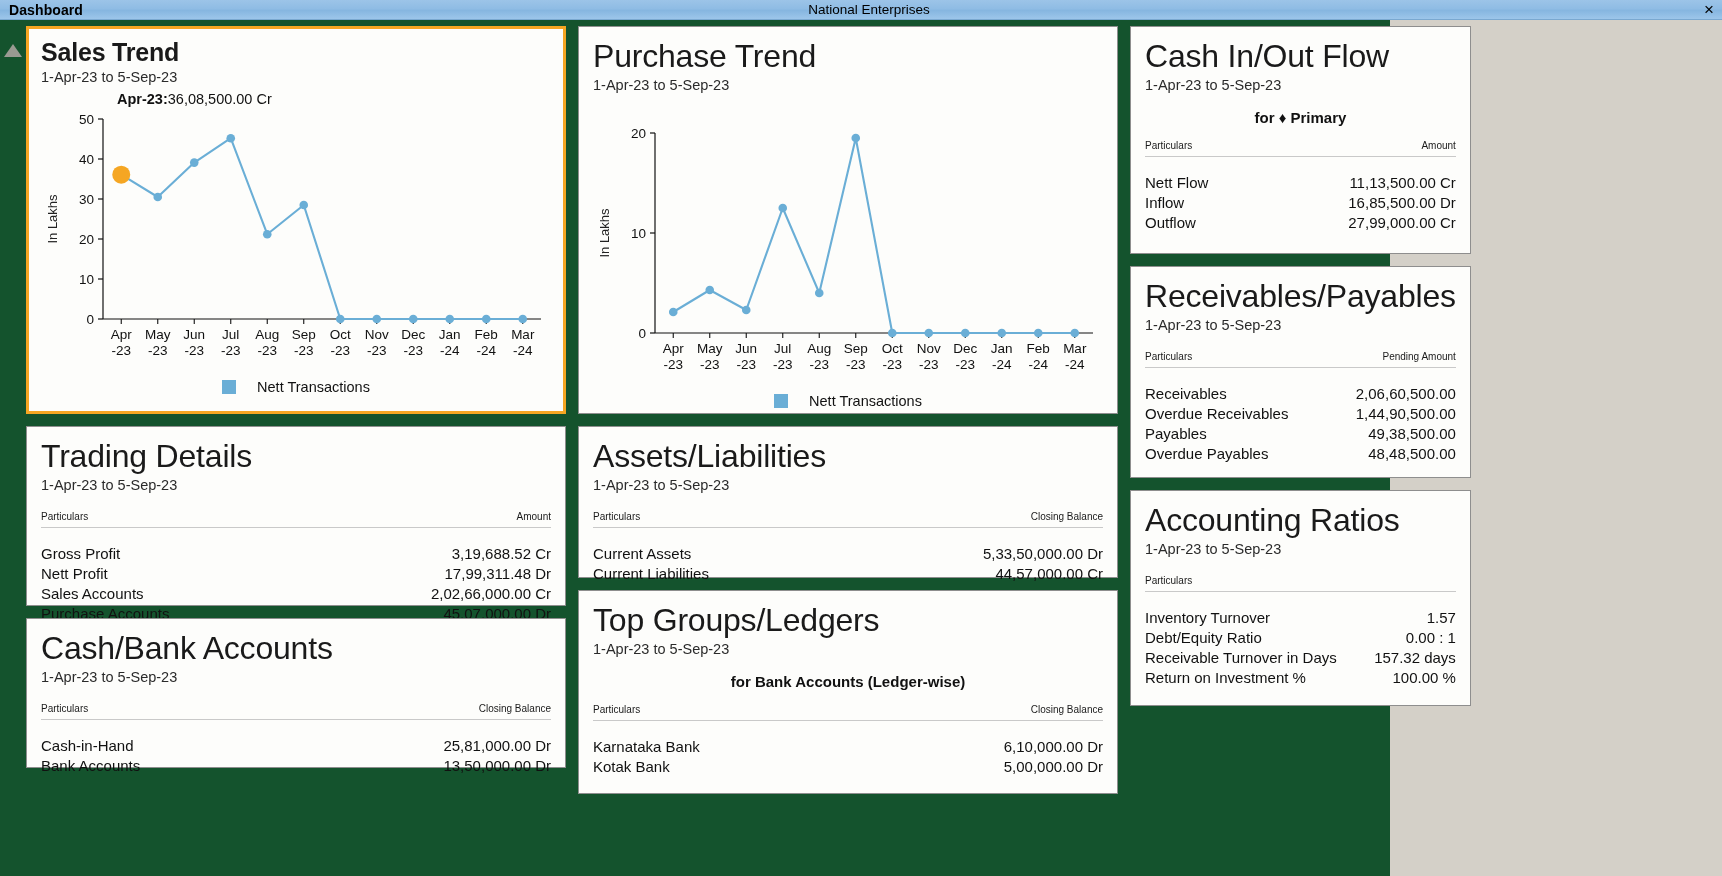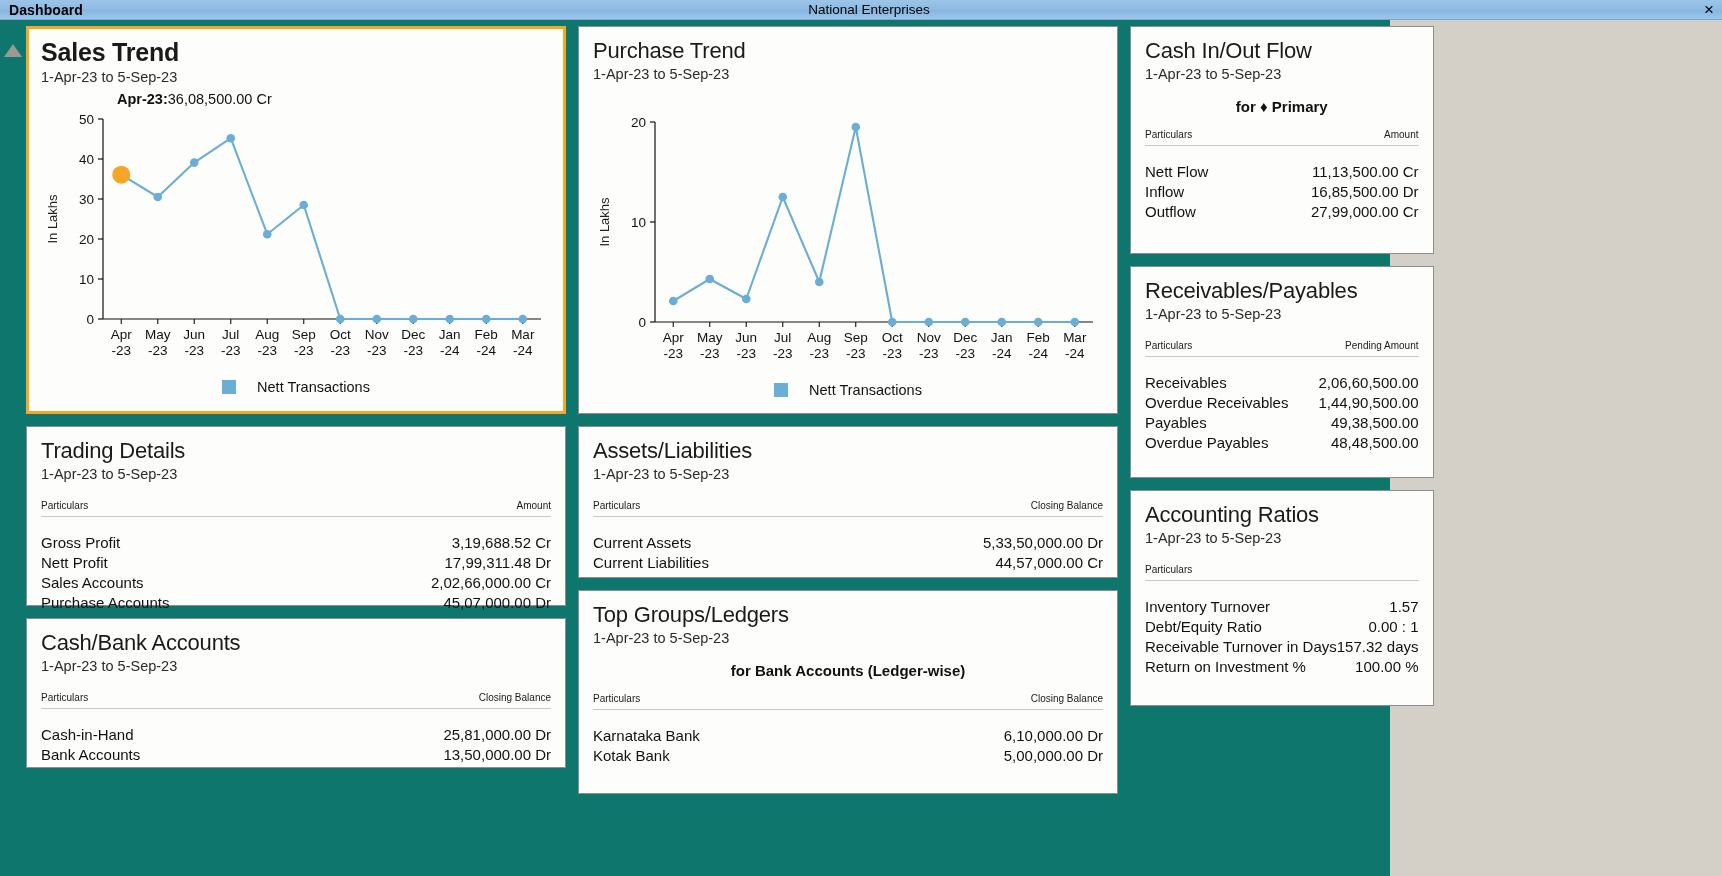--- a/index.html
+++ b/index.html
@@ -30,21 +30,21 @@
   .titlebar-close {
     position: absolute; right: 8px; top: 0;
     font-size: 17px; color: #000; line-height: 20px;
     font-weight: 400; cursor: pointer; font-family: "Liberation Sans", sans-serif;
   }
 
   
   .workspace {
     position: relative;
     width: 1390px; height: 856px;
-    background: #0f766e;
+    background: #14532d;
     padding: 6px 6px 0 6px;
   }
   .scroll-arrow {
     position: absolute; left: 4px; top: 24px;
     width: 0; height: 0;
     border-left: 9px solid transparent;
     border-right: 9px solid transparent;
     border-bottom: 13px solid #9a9a92;
     cursor: pointer;
   }
@@ -64,21 +64,21 @@
     background: #fdfdfb;
     border: 1px solid #8e8e8e;
     padding: 12px 14px 10px 14px;
     position: relative;
   }
   .card.selected {
     border: 3px solid #f5a623;
     padding: 10px 12px 8px 12px;
   }
   .card-title {
-    font-size: 22px; font-weight: 400; color: #1a1a1a;
+    font-size: 32px; font-weight: 400; color: #1a1a1a;
     line-height: 1.08; letter-spacing: -.2px;
   }
   .card.selected .card-title { font-weight: bold; font-size: 25px; }
   .card-sub {
     font-size: 14.5px; color: #2a2a2a; margin-top: 3px;
   }
   .card-for {
     font-size: 15px; font-weight: bold; color: #111;
     text-align: center; margin-top: 16px;
   }

